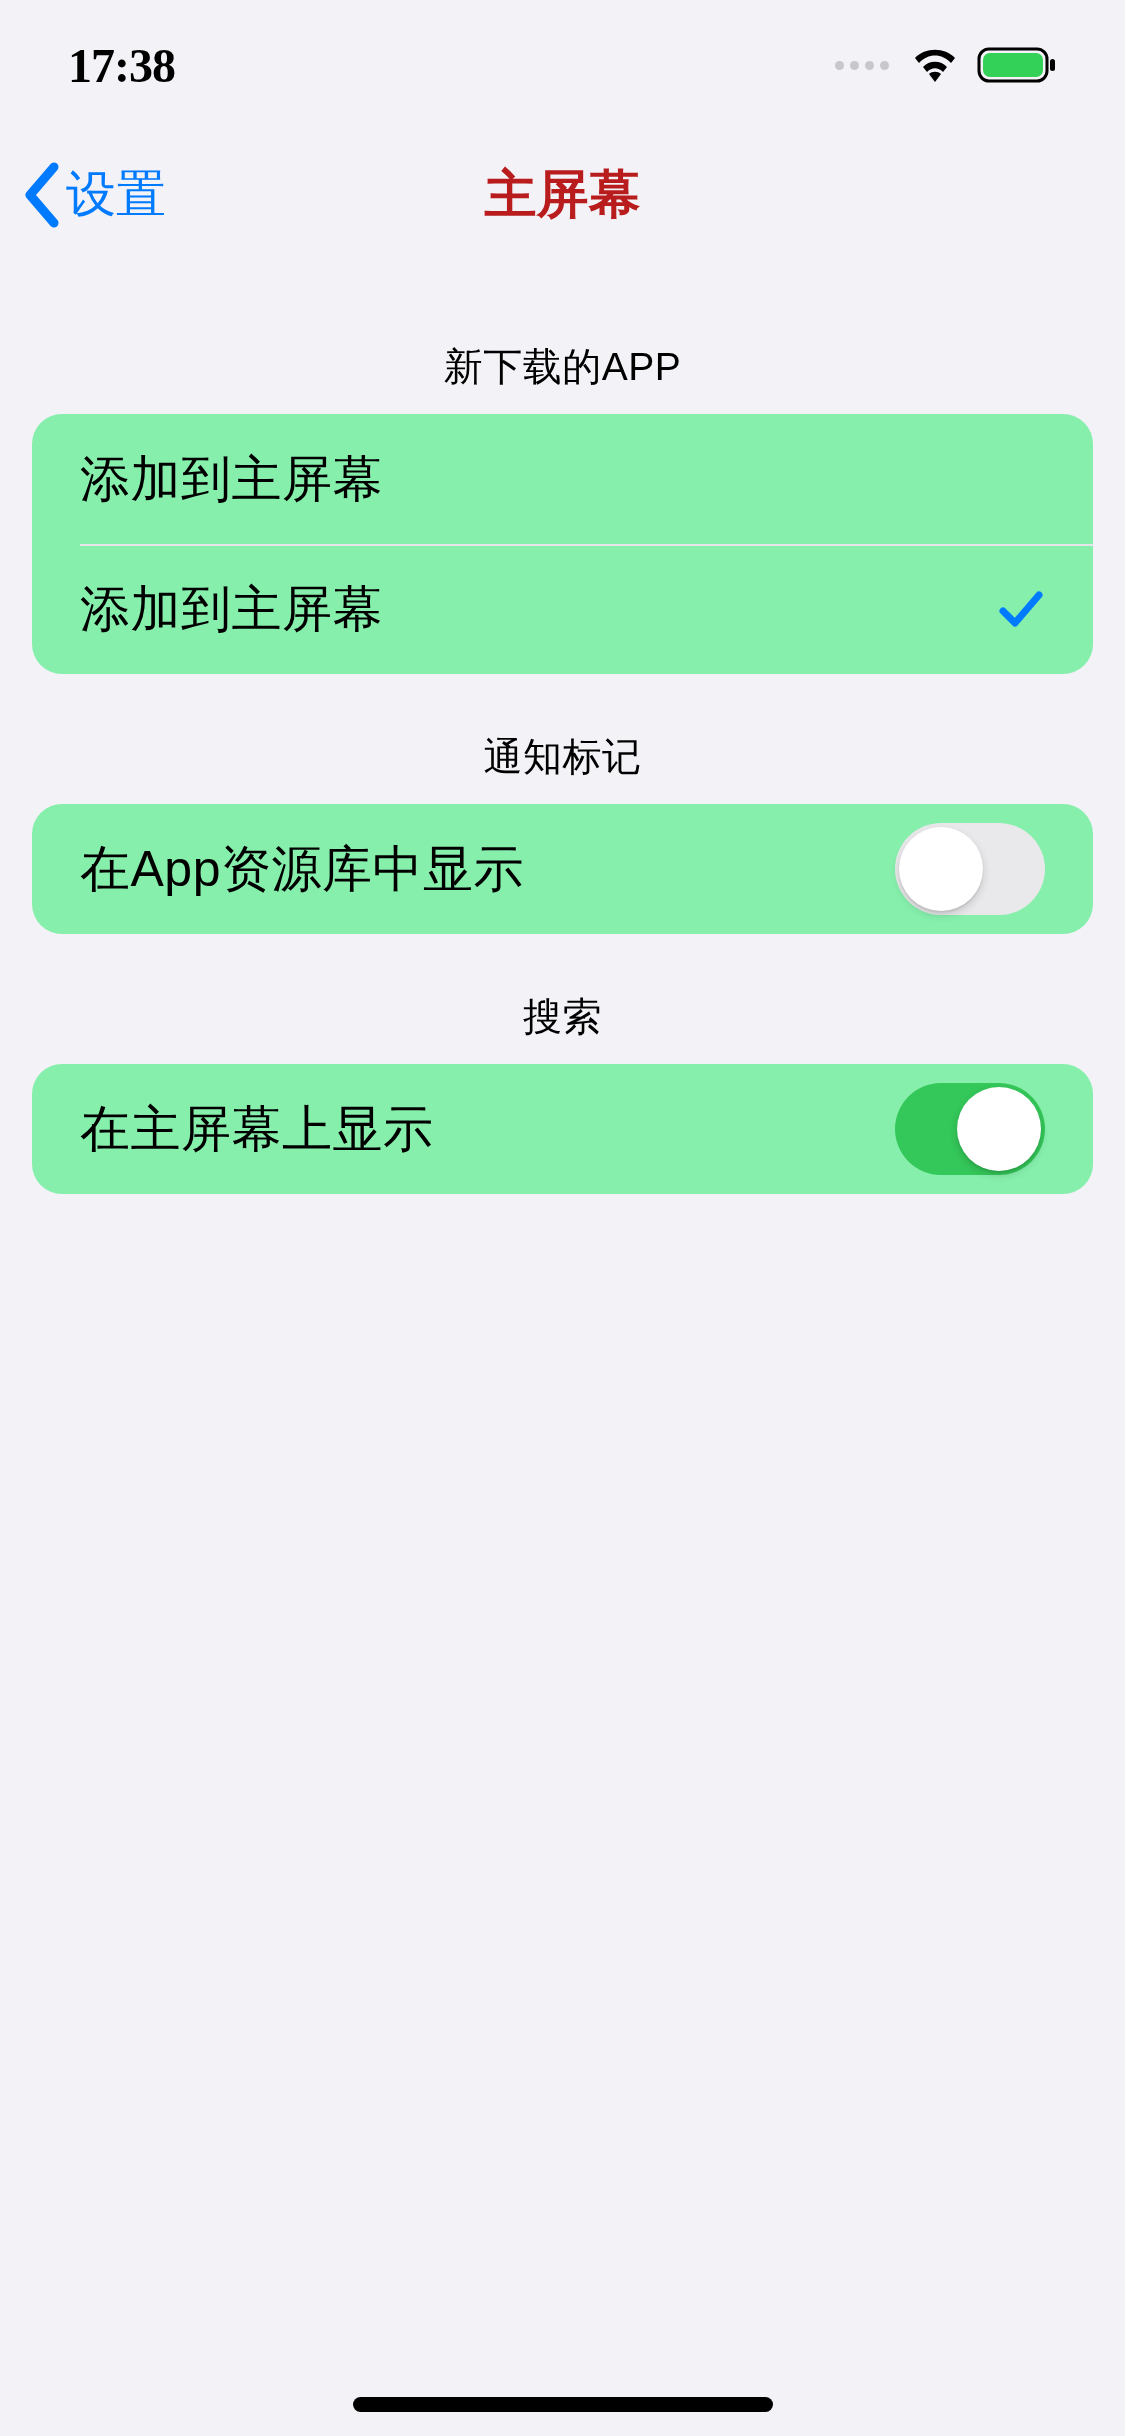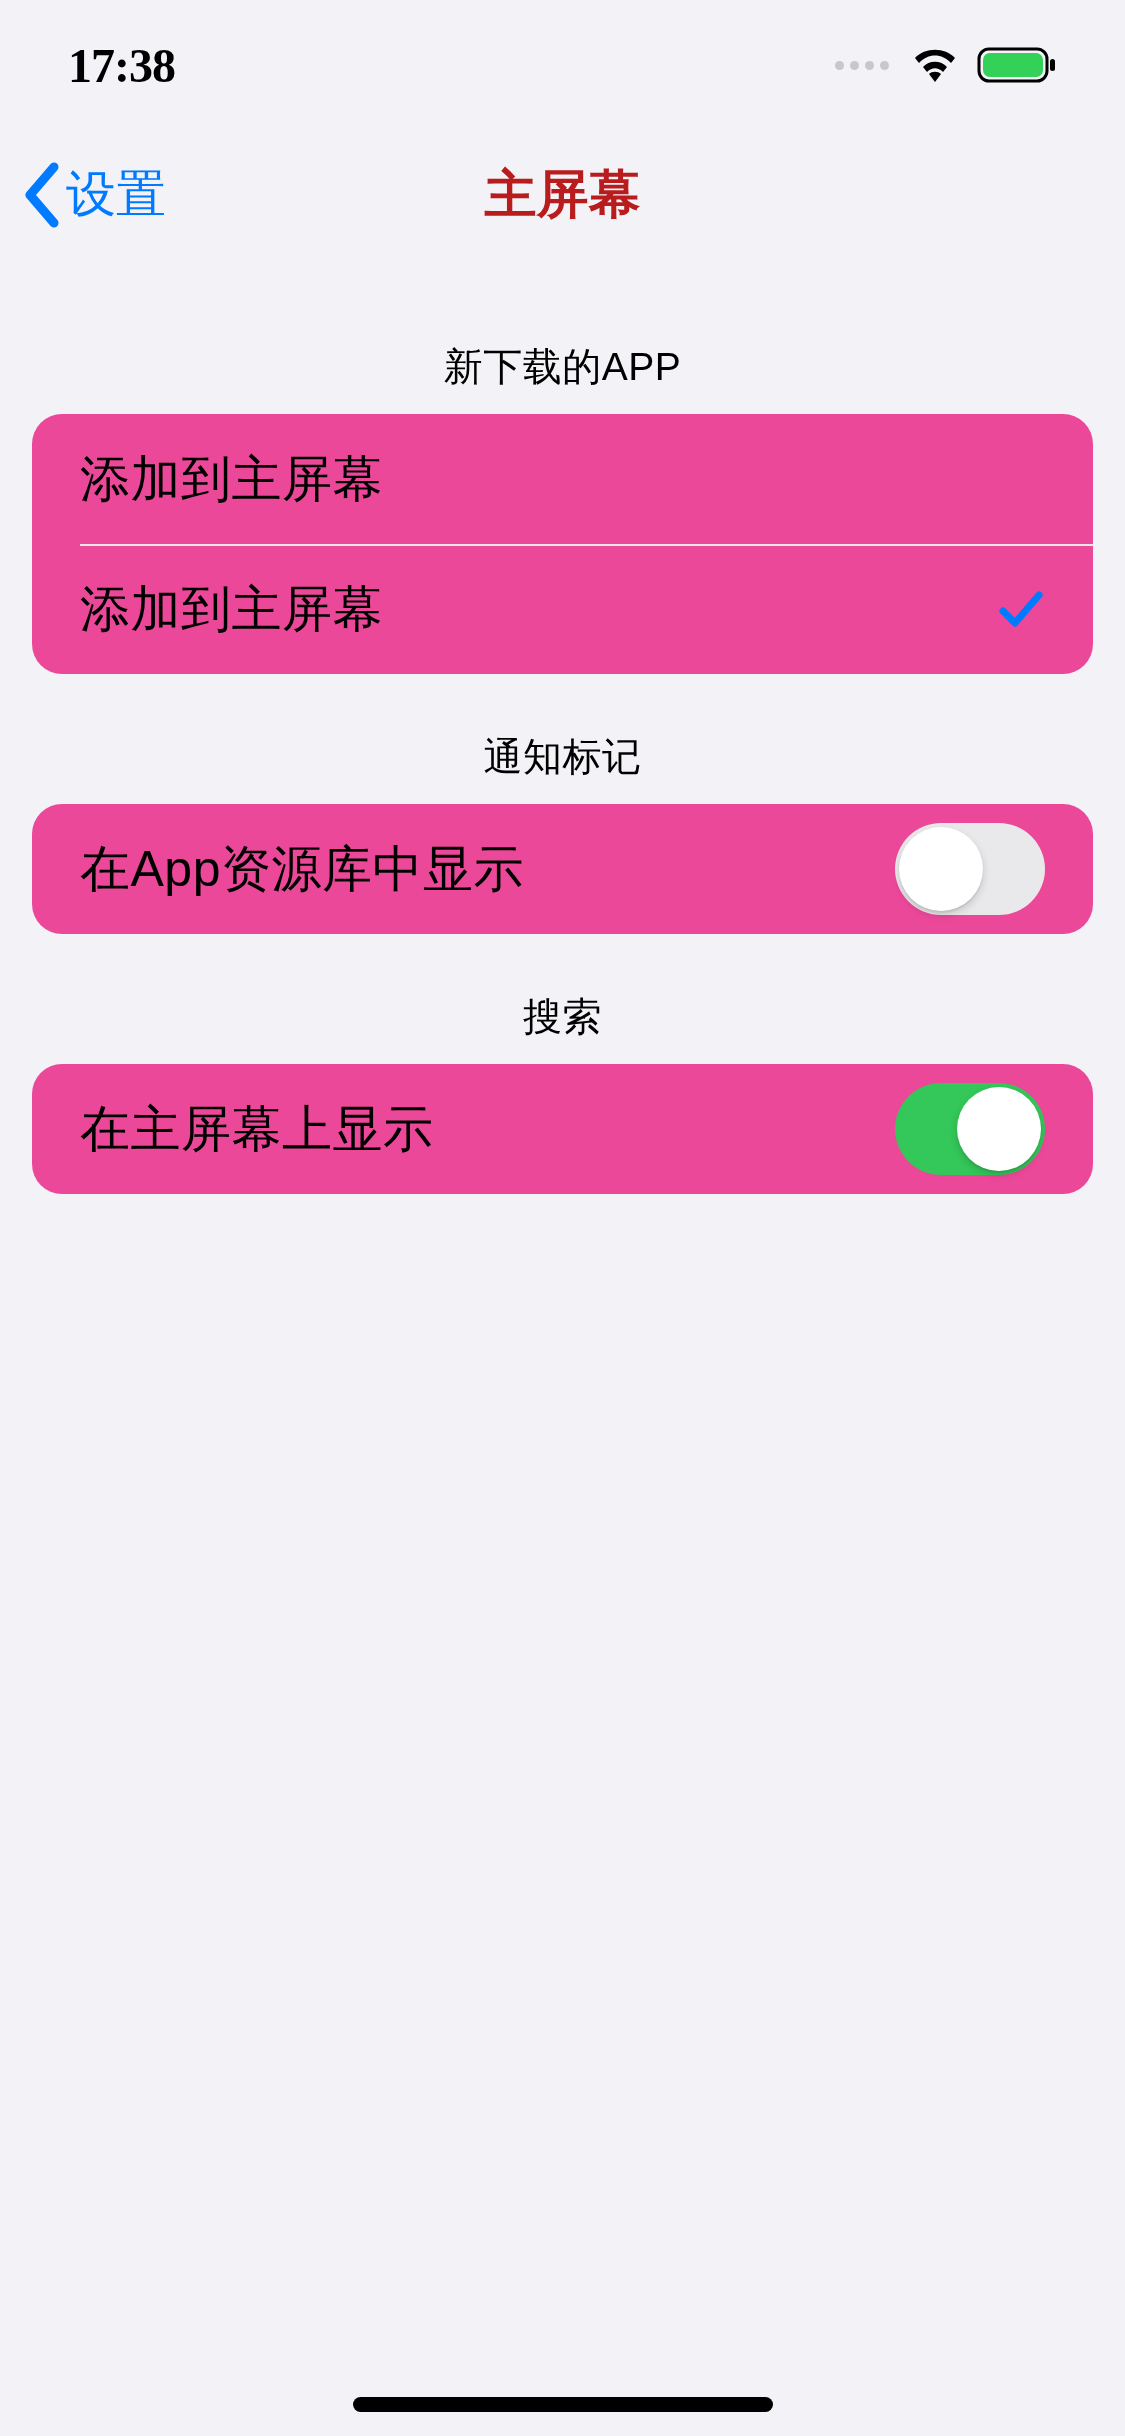--- a/index.html
+++ b/index.html
@@ -89,21 +89,21 @@
       font-size: 39px;
       color: #000000;
       padding: 56px 32px 20px 32px;
       letter-spacing: 0.5px;
       text-align: center;
     }
     .section-header.first {
       padding-top: 80px;
     }
     .list-group {
-      background: #ec4899;
+      background: #86efac;
       border-radius: 30px;
       overflow: hidden;
     }
     .list-row {
       height: 130px;
       display: flex;
       align-items: center;
       justify-content: space-between;
       padding: 0 48px 0 48px;
       position: relative;

